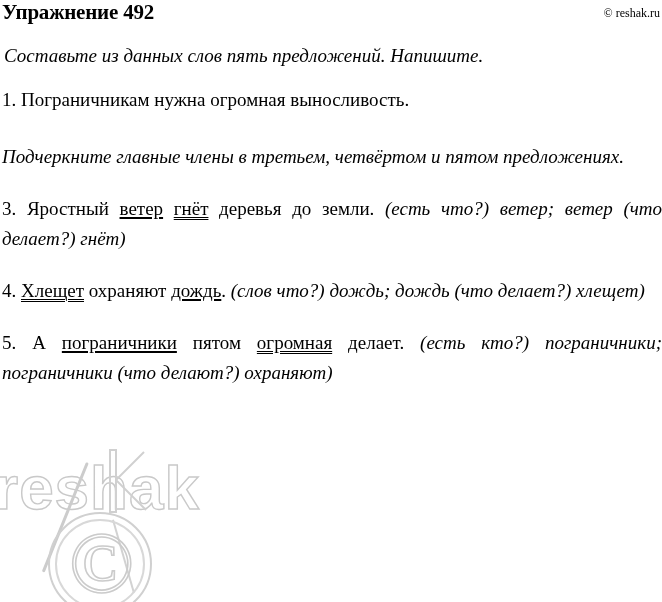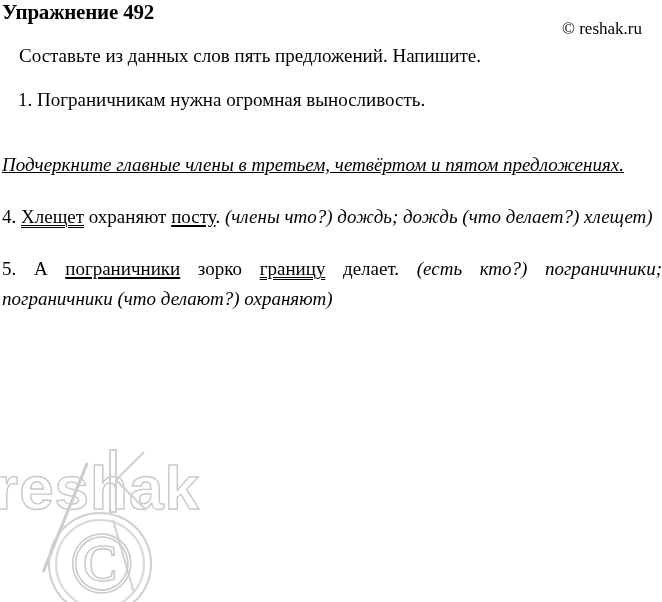--- a/index.html
+++ b/index.html
@@ -136,59 +136,58 @@
     top: 0px;
     font-size: 21px;
     font-weight: bold;
     line-height: 24px;
     letter-spacing: -0.2px;
     white-space: nowrap;
   }
 
   .copyright {
     position: absolute;
-    right: 20px;
+    right: 2px;
     top: 2px;
-    font-size: 17px;
+    font-size: 12px;
     line-height: 22px;
     white-space: nowrap;
-    margin-top: 16px;
   }
 
   .body-block {
     position: absolute;
     left: 2px;
     top: 44px;
     width: 658px;
   }
 
   .task-line {
+    font-style: italic;
     font-size: 19px;
     line-height: 24px;
-    margin: 0 0 20px 17px;
+    margin: 0 0 20px 2px;
     white-space: nowrap;
   }
 
   .numbered-item {
     font-size: 19px;
     line-height: 24px;
-    margin: 16px;
+    margin: 0;
     height: 46px;
     white-space: nowrap;
   }
 
   .instruction {
     font-style: italic;
     font-size: 19px;
     line-height: 30px;
     text-align: justify;
     text-align-last: left;
     margin: 8px 0 0 0;
     width: 658px;
-    text-decoration: underline;
   }
 
   .answer {
     font-size: 19px;
     line-height: 30px;
     text-align: justify;
     text-align-last: left;
     margin: 22px 0 0 0;
     width: 660px;
   }
@@ -248,25 +247,29 @@
       <span>1.</span>
       <span>Пограничникам нужна огромная выносливость.</span>
     </p>
 
 
 
 
 
     <p class="instruction">Подчеркните главные члены в третьем, четвёртом и пятом предложениях.</p>
 
+    <p class="answer">
+      <span>3.</span>
+      <span>Яростный </span><span class="u-single">ветер</span><span> </span><span class="u-double">гнёт</span><span> деревья до земли.</span><span class="qa"> (есть что?) ветер; ветер (что делает?) гнёт)</span>
+    </p>
 
     <p class="answer">
       <span>4.</span>
-      <span></span><span class="u-double">Хлещет</span><span> охраняют </span><span class="u-single">посту</span><span>.</span><span class="qa"> (члены что?) дождь; дождь (что делает?) хлещет)</span>
+      <span></span><span class="u-double">Хлещет</span><span> охраняют </span><span class="u-single">дождь</span><span>.</span><span class="qa"> (слов что?) дождь; дождь (что делает?) хлещет)</span>
     </p>
 
     <p class="answer">
       <span>5.</span>
-      <span>А </span><span class="u-single">пограничники</span><span> зорко </span><span class="u-double">границу</span><span> делает.</span><span class="qa"> (есть кто?) пограничники; пограничники (что делают?) охраняют)</span>
+      <span>А </span><span class="u-single">пограничники</span><span> пятом </span><span class="u-double">огромная</span><span> делает.</span><span class="qa"> (есть кто?) пограничники; пограничники (что делают?) охраняют)</span>
     </p>
 
   </div>
 </div>
 
 </body></html>

